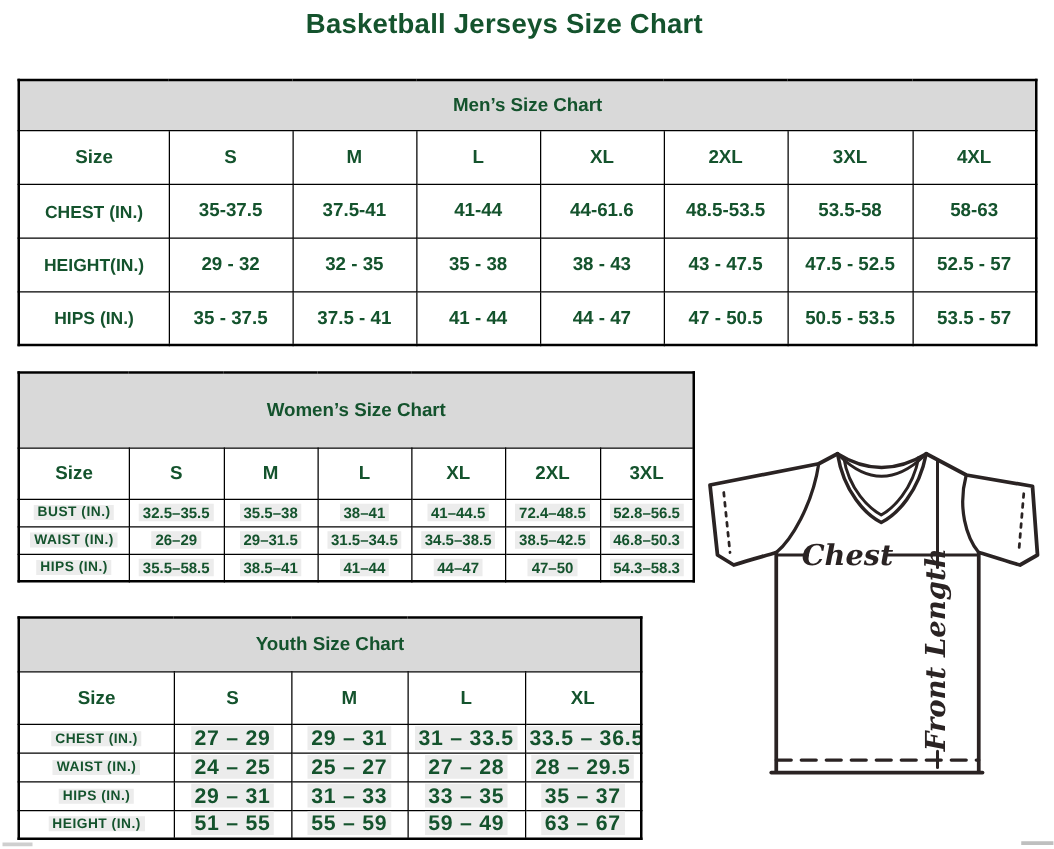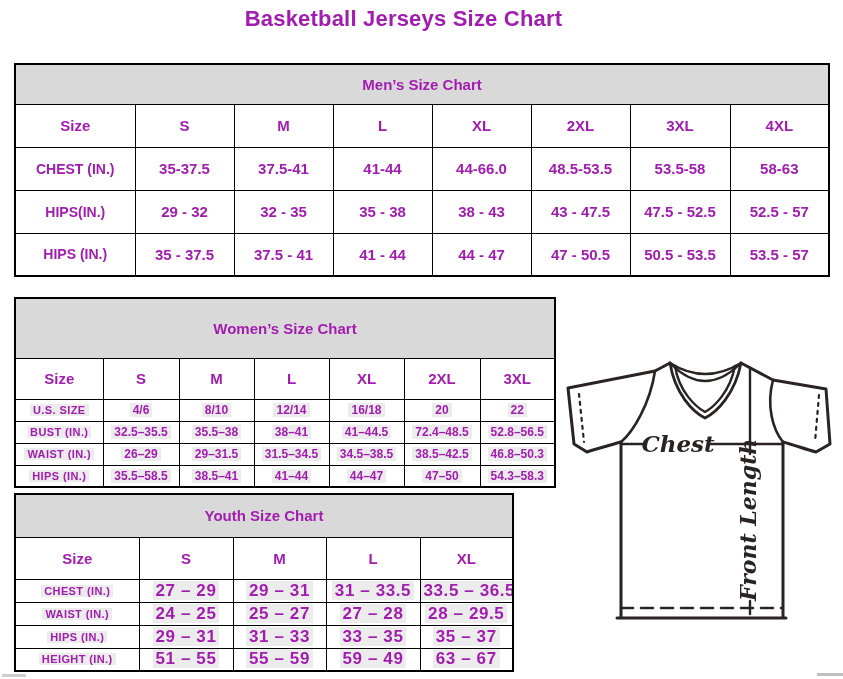--- a/index.html
+++ b/index.html
@@ -1,17 +1,17 @@
 <!DOCTYPE html>
 <html><head>
 <meta charset="utf-8">
 <style>
   html,body { margin:0; padding:0; background:#fff; }
   .page { position:relative; width:843px; height:679px; background:#ffffff;
-          font-family:"Liberation Sans", sans-serif; overflow:hidden; color:#a21caf; }
+          font-family:"Liberation Sans", sans-serif; overflow:hidden; color:#14532d; }
 
   .page-title { position:absolute; top:6px; left:0; width:807px; text-align:center;
                 font-size:22px; font-weight:bold; letter-spacing:0.2px; }
 
   table.tbl { position:absolute; border-collapse:collapse; table-layout:fixed;
               background:#fff; border:2px solid #000; }
   table.tbl td { border:1px solid #000; text-align:center; vertical-align:middle;
                  padding:0; overflow:hidden; white-space:nowrap; }
   .tbl-title { background:#d9d9d9; font-weight:bold; font-size:15px; }
 
@@ -78,27 +78,27 @@
       <td>XL</td>
       <td>2XL</td>
       <td>3XL</td>
       <td>4XL</td>
     </tr>
     <tr class="r-data">
       <td class="rlabel">CHEST (IN.)</td>
       <td class="val">35-37.5</td>
       <td class="val">37.5-41</td>
       <td class="val">41-44</td>
-      <td class="val">44-66.0</td>
+      <td class="val">44-61.6</td>
       <td class="val">48.5-53.5</td>
       <td class="val">53.5-58</td>
       <td class="val">58-63</td>
     </tr>
     <tr class="r-data">
-      <td class="rlabel">HIPS(IN.)</td>
+      <td class="rlabel">HEIGHT(IN.)</td>
       <td class="val">29 - 32</td>
       <td class="val">32 - 35</td>
       <td class="val">35 - 38</td>
       <td class="val">38 - 43</td>
       <td class="val">43 - 47.5</td>
       <td class="val">47.5 - 52.5</td>
       <td class="val">52.5 - 57</td>
     </tr>
     <tr class="r-data">
       <td class="rlabel">HIPS (IN.)</td>
@@ -130,29 +130,20 @@
     <tr class="r-head">
       <td>Size</td>
       <td>S</td>
       <td>M</td>
       <td>L</td>
       <td>XL</td>
       <td>2XL</td>
       <td>3XL</td>
     </tr>
     <tr class="r-data">
-      <td class="rlabel"><span class="hl">U.S. SIZE</span></td>
-      <td class="val"><span class="hl">4/6</span></td>
-      <td class="val"><span class="hl">8/10</span></td>
-      <td class="val"><span class="hl">12/14</span></td>
-      <td class="val"><span class="hl">16/18</span></td>
-      <td class="val"><span class="hl">20</span></td>
-      <td class="val"><span class="hl">22</span></td>
-    </tr>
-    <tr class="r-data">
       <td class="rlabel"><span class="hl">BUST (IN.)</span></td>
       <td class="val"><span class="hl">32.5–35.5</span></td>
       <td class="val"><span class="hl">35.5–38</span></td>
       <td class="val"><span class="hl">38–41</span></td>
       <td class="val"><span class="hl">41–44.5</span></td>
       <td class="val"><span class="hl">72.4–48.5</span></td>
       <td class="val"><span class="hl">52.8–56.5</span></td>
     </tr>
     <tr class="r-data">
       <td class="rlabel"><span class="hl">WAIST (IN.)</span></td>

